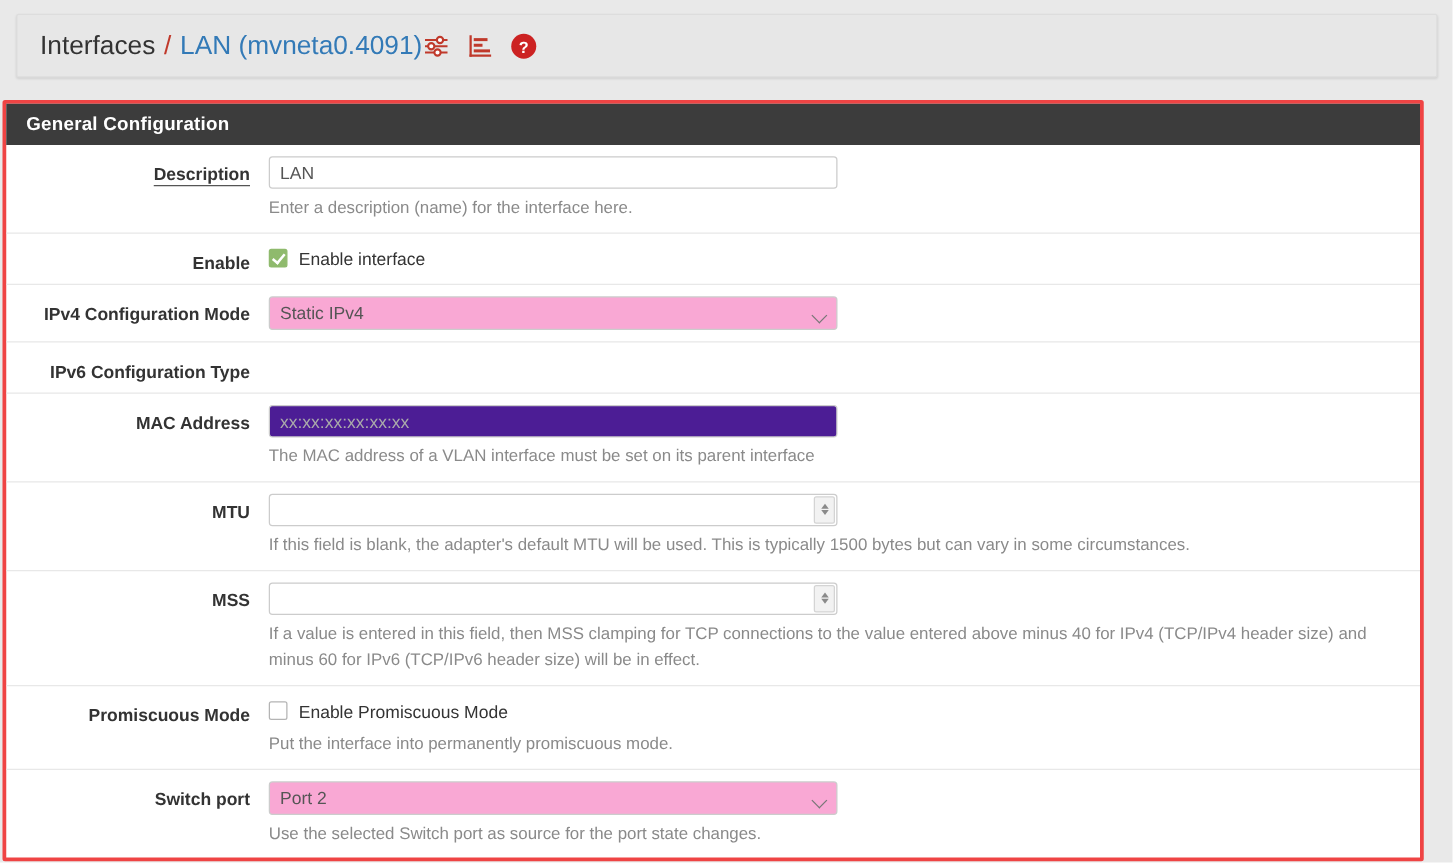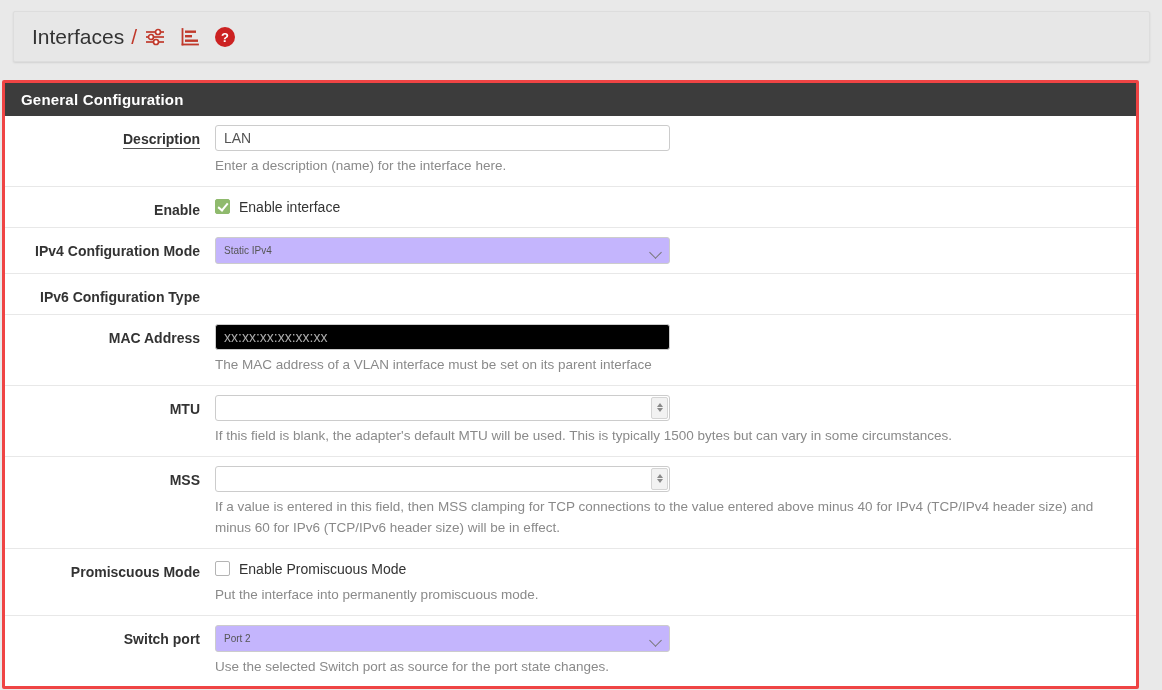--- a/index.html
+++ b/index.html
@@ -127,21 +127,21 @@
     border-radius: 3px;
     background: #ffffff;
     color: #555555;
     font-family: "Liberation Sans", sans-serif;
     font-size: 14px;
     padding: 2px 8px;
     box-sizing: border-box;
     outline: none;
   }
   .txt[disabled] {
-    background: #000000;
+    background: #4c1d95;
     color: #999999;
   }
   .txt::placeholder { color: #aaaaaa; }
 
   
   .spin-wrap {
     position: relative;
     width: 455px;
     height: 26px;
   }
@@ -175,24 +175,24 @@
   .sel-wrap {
     position: relative;
     width: 455px;
     height: 27px;
   }
   .sel {
     width: 100%;
     height: 27px;
     border: 1px solid #cccccc;
     border-radius: 3px;
-    background: #c4b5fd;
+    background: #f9a8d4;
     color: #555555;
     font-family: "Liberation Sans", sans-serif;
-    font-size: 10px;
+    font-size: 14px;
     padding: 2px 26px 2px 8px;
     box-sizing: border-box;
     -webkit-appearance: none;
     -moz-appearance: none;
     appearance: none;
     outline: none;
   }
   .sel-caret {
     position: absolute;
     right: 10px;
@@ -240,20 +240,21 @@
     cursor: pointer;
   }
 </style>
 </head>
 <body>
 
 <div class="crumb-bar">
   <div class="crumb">
     <span class="crumb-root">Interfaces</span>
     <span class="crumb-sep">/</span>
+    <span class="crumb-current">LAN (mvneta0.4091)</span>
   </div>
 
   <div class="crumb-icons">
     <span class="icon-btn">
       <svg width="22" height="20" viewBox="0 0 22 20" aria-hidden="true">
         <g stroke="#c0392b" stroke-width="1.7" fill="none">
           <line x1="2" y1="5" x2="20" y2="5"></line>
           <line x1="2" y1="10" x2="20" y2="10"></line>
           <line x1="2" y1="15" x2="20" y2="15"></line>
         </g>

